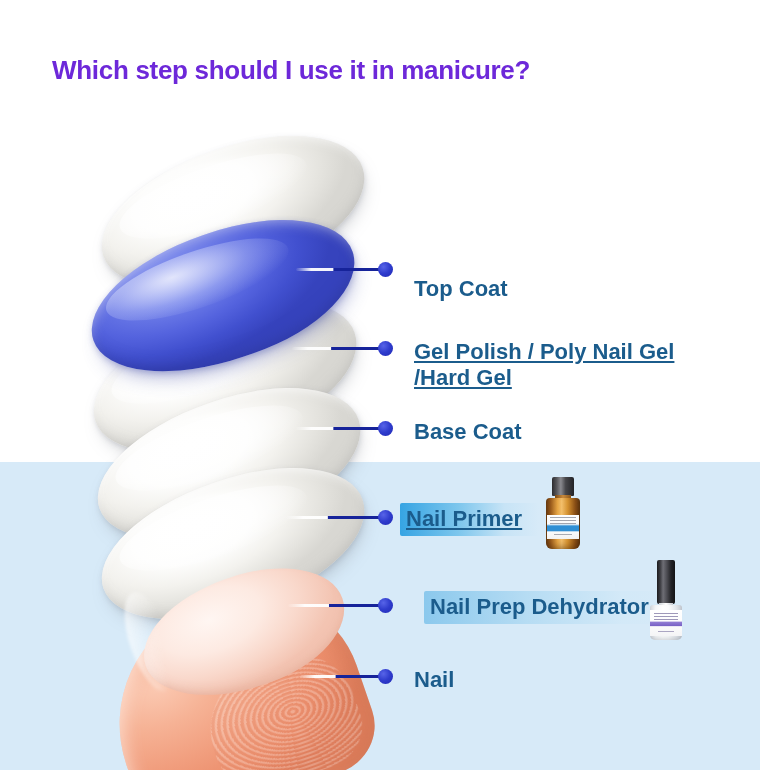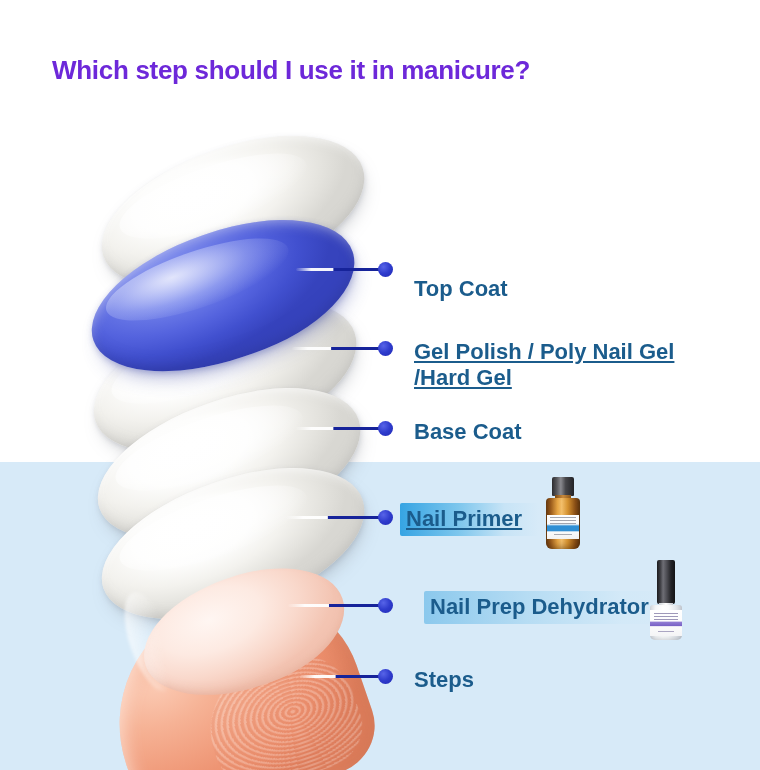--- a/index.html
+++ b/index.html
@@ -365,21 +365,21 @@
 
   <div class="callout" style="left:408px; top:336px;text-decoration:underline;">Gel Polish / Poly Nail Gel
 /Hard Gel</div>
 
   <div class="callout" style="left:408px; top:416px;">Base Coat</div>
 
   <div class="callout hl-strong" style="left:400px; top:503px; width:125px;text-decoration:underline;">Nail Primer</div>
 
   <div class="callout hl-soft" style="left:400px; top:591px; width:245px;margin-left:24px;">Nail Prep Dehydrator</div>
 
-  <div class="callout" style="left:408px; top:664px;">Steps</div>
+  <div class="callout" style="left:408px; top:664px;">Nail</div>
 
   <div class="bottle bottle-primer">
     <div class="bp-cap"></div>
     <div class="bp-neck"></div>
     <div class="bp-body"></div>
     <div class="bp-label"></div>
   </div>
 
   <div class="bottle bottle-dehyd">
     <div class="bd-cap"></div>

